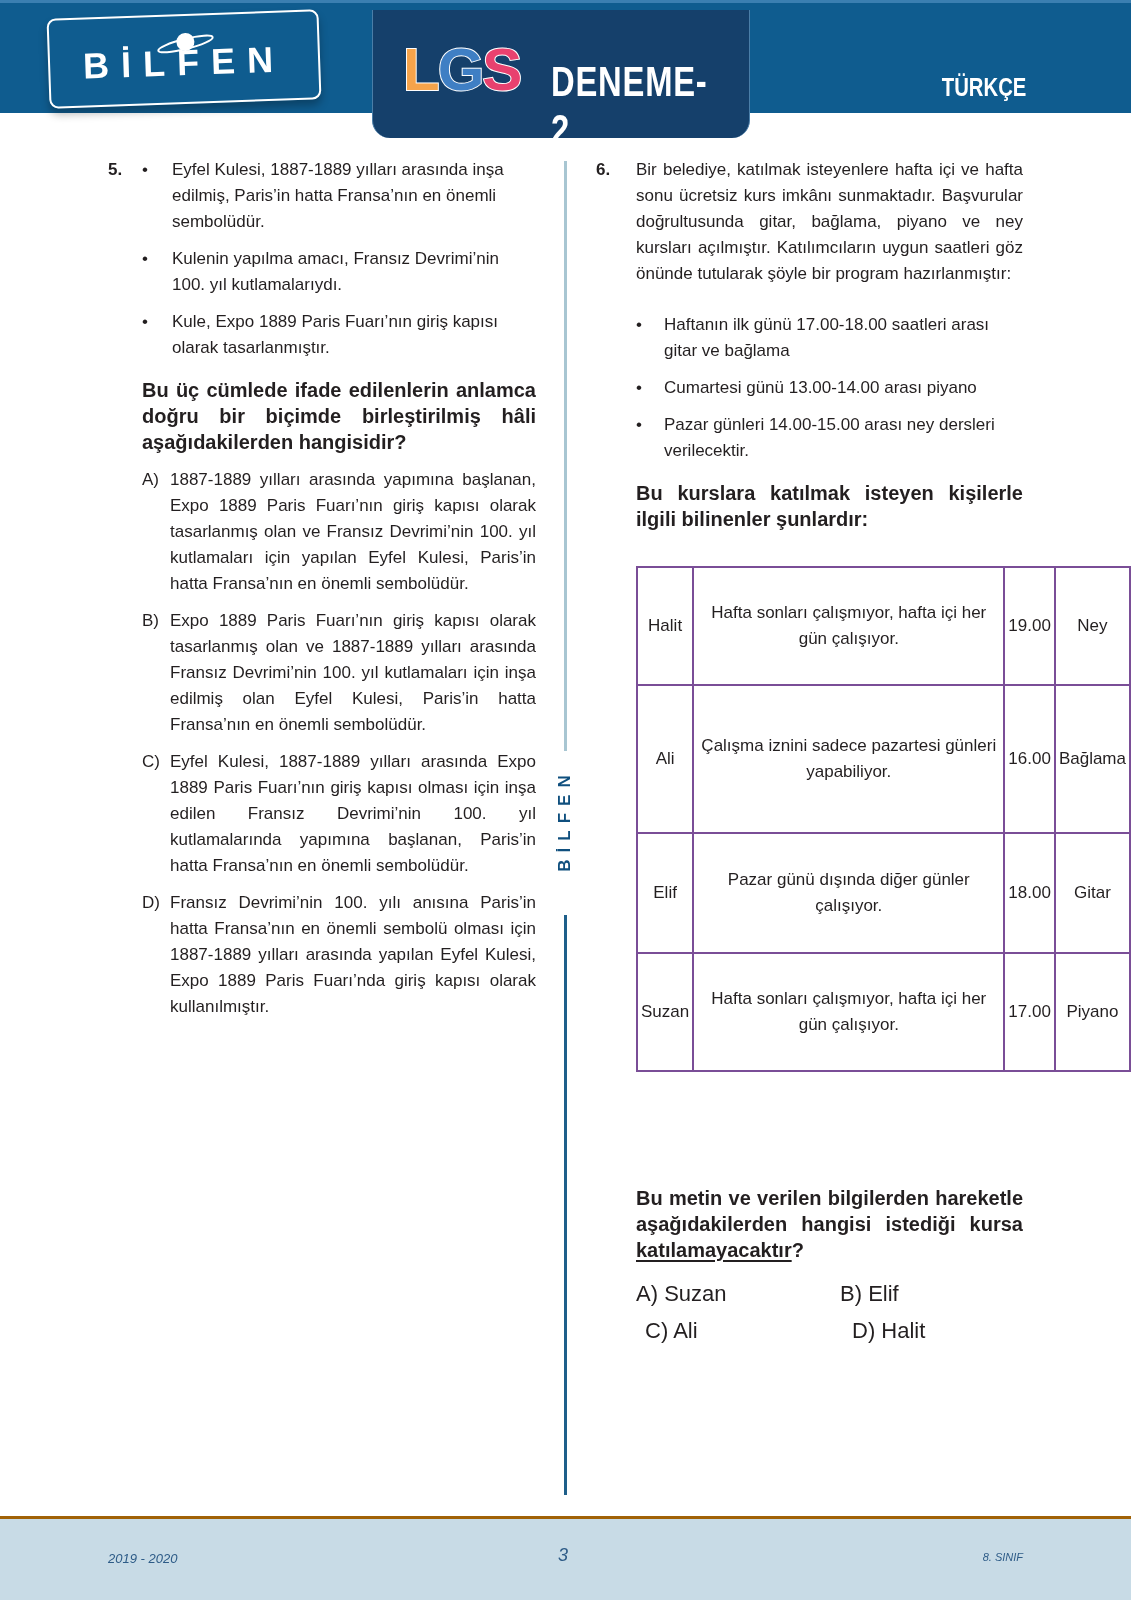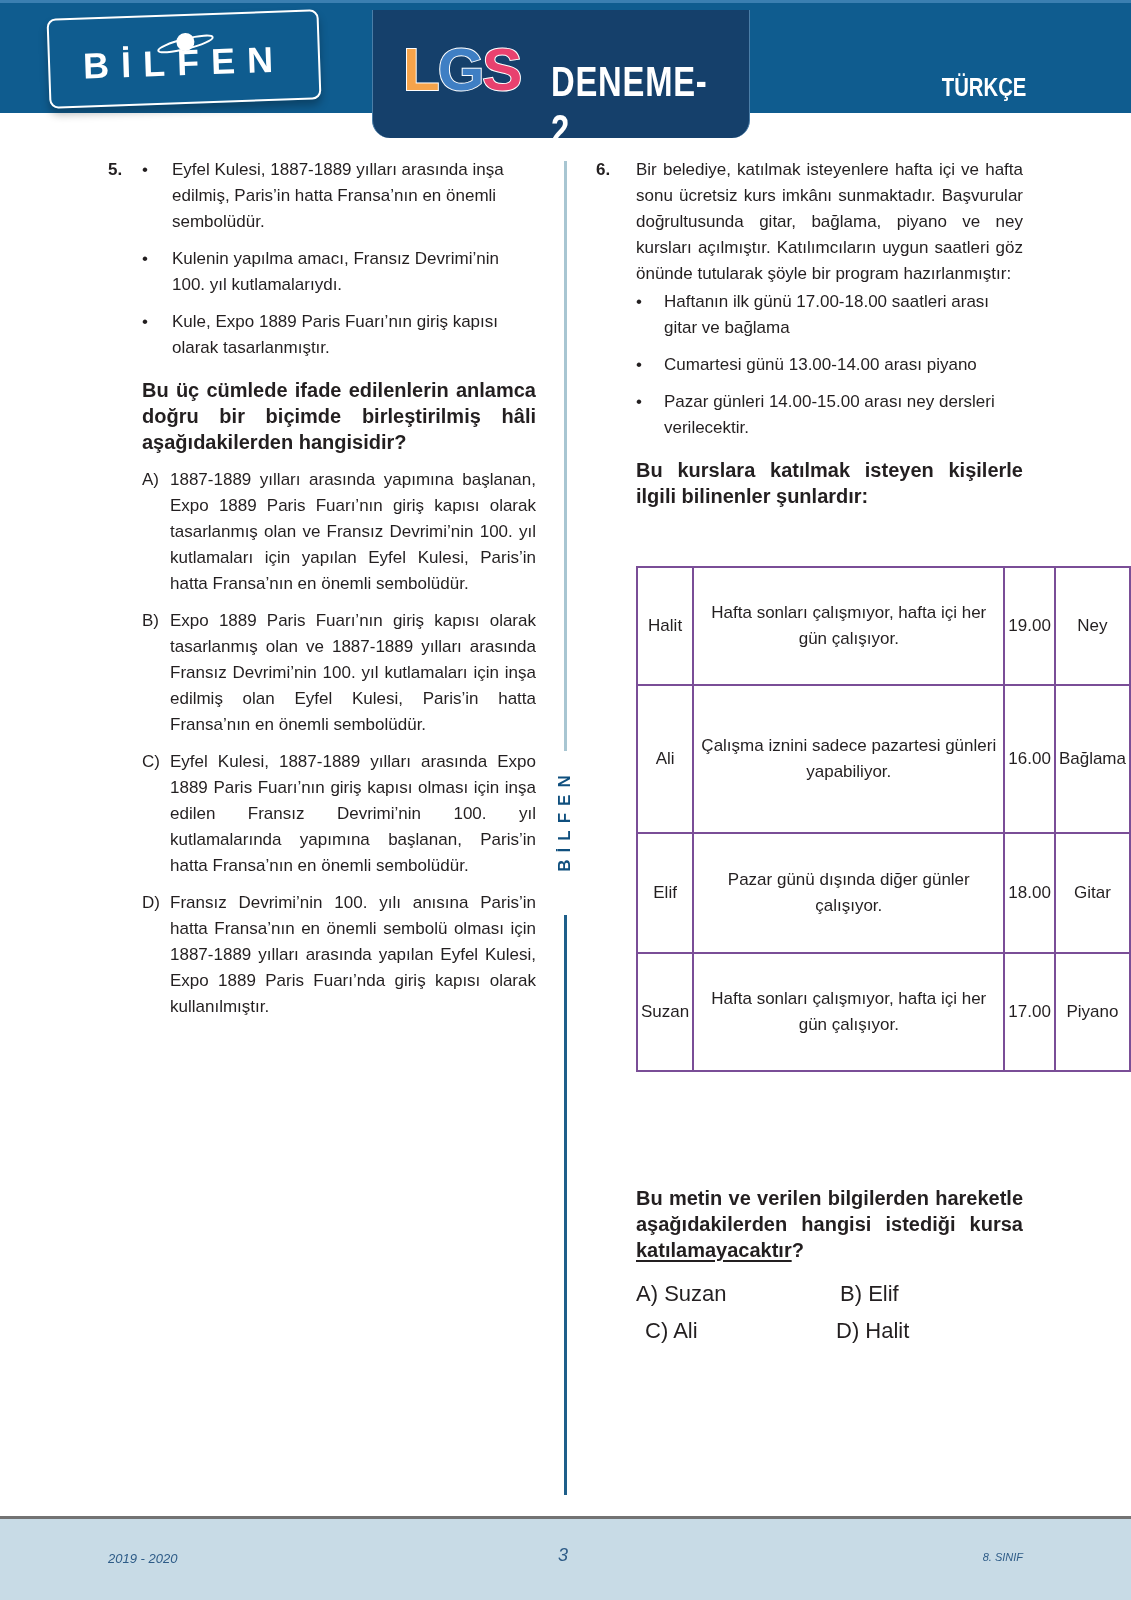--- a/index.html
+++ b/index.html
@@ -41,21 +41,21 @@
   .side-logo { position: absolute; left: 548px; top: 760px; width: 34px; height: 130px; }
   .side-logo span { position: absolute; left: -48px; top: 50px; width: 130px; text-align: center; transform: rotate(-90deg); color: #0f4f7e; font-weight: bold; font-size: 17px; letter-spacing: 7px; }
 
   
   .tbl { border-collapse: collapse; position: absolute; left: 636px; top: 566px; }
   .tbl td, .tbl th { border: 2px solid #7a4e97; text-align: center; vertical-align: middle; font-size: 17px; line-height: 26px; padding: 0 3px; }
   .tbl th { background: #c5b0d8; font-weight: bold; }
   .tbl .blank { border: none; background: transparent; }
 
   
-  .footer { position: absolute; left: 0; top: 1516px; width: 1131px; height: 84px; background: #c8dbe6; border-top: 3px solid #737373; }
+  .footer { position: absolute; left: 0; top: 1516px; width: 1131px; height: 84px; background: #c8dbe6; border-top: 3px solid #a16207; }
   .footer span { position: absolute; color: #2d5b87; font-style: italic; }
   .f-year { left: 108px; top: 32px; font-size: 13px; }
   .f-page { left: 558px; top: 26px; font-size: 18px; }
   .f-grade { right: 108px; top: 32px; font-size: 11px; }
 
   .ul { text-decoration: underline; text-decoration-thickness: 2px; text-underline-offset: 3px; }
 </style>
 </head>
 <body>
 
@@ -96,21 +96,21 @@
 <div class="divider-light"></div>
 <div class="side-logo">
     <span>BİLFEN</span>
   </div>
 <div class="divider-dark"></div>
 
 <div class="col-right q6">
   <div class="qnum" style="left:-2px;">6.</div>
   <div style="padding-left:38px;">
     <div class="body-text" style="text-align:justify;">Bir belediye, katılmak isteyenlere hafta içi ve hafta sonu ücretsiz kurs imkânı sunmaktadır. Başvurular doğrultusunda gitar, bağlama, piyano ve ney kursları açılmıştır. Katılımcıların uygun saatleri göz önünde tutularak şöyle bir program hazırlanmıştır:</div>
-    <ul class="bullets" style="margin-top:2px;">
+    <ul class="bullets" style="margin-top:25px;">
       <li>Haftanın ilk günü 17.00-18.00 saatleri arası gitar ve bağlama</li>
       <li>Cumartesi günü 13.00-14.00 arası piyano</li>
       <li>Pazar günleri 14.00-15.00 arası ney dersleri verilecektir.</li>
     </ul>
     <div class="prompt" style="margin-top:16px;">Bu kurslara katılmak isteyen kişilerle ilgili bilinenler şunlardır:</div>
   </div>
 </div>
 
 <table class="tbl">
   <tbody>
@@ -140,21 +140,21 @@
   </tr>
 </tbody>
   </table>
 
 <div style="position:absolute; left:636px; top:1185px; width:387px;">
   <div class="prompt"><span>Bu metin ve verilen bilgilerden hareketle aşağıdakilerden hangisi istediği kursa </span><span class="ul">katılamayacaktır</span><span>?</span></div>
   <div style="position:relative; margin-top:18px; height:80px; font-size:22px; line-height:26px;">
     <div style="position:absolute; left:0; top:0;"><span>A)</span> <span>Suzan</span></div>
     <div style="position:absolute; left:204px; top:0;"><span>B)</span> <span>Elif</span></div>
     <div style="position:absolute; left:9px; top:37px;"><span>C)</span> <span>Ali</span></div>
-    <div style="position:absolute; left:200px; top:37px;"><span>D)</span> <span>Halit</span></div>
+    <div style="position:absolute; left:216px; top:37px;"><span>D)</span> <span>Halit</span></div>
   </div>
 </div>
 
 <div class="footer">
   <span class="f-year">2019 - 2020</span>
   <span class="f-page">3</span>
   <span class="f-grade">8. SINIF</span>
 </div>
 
 </body></html>

